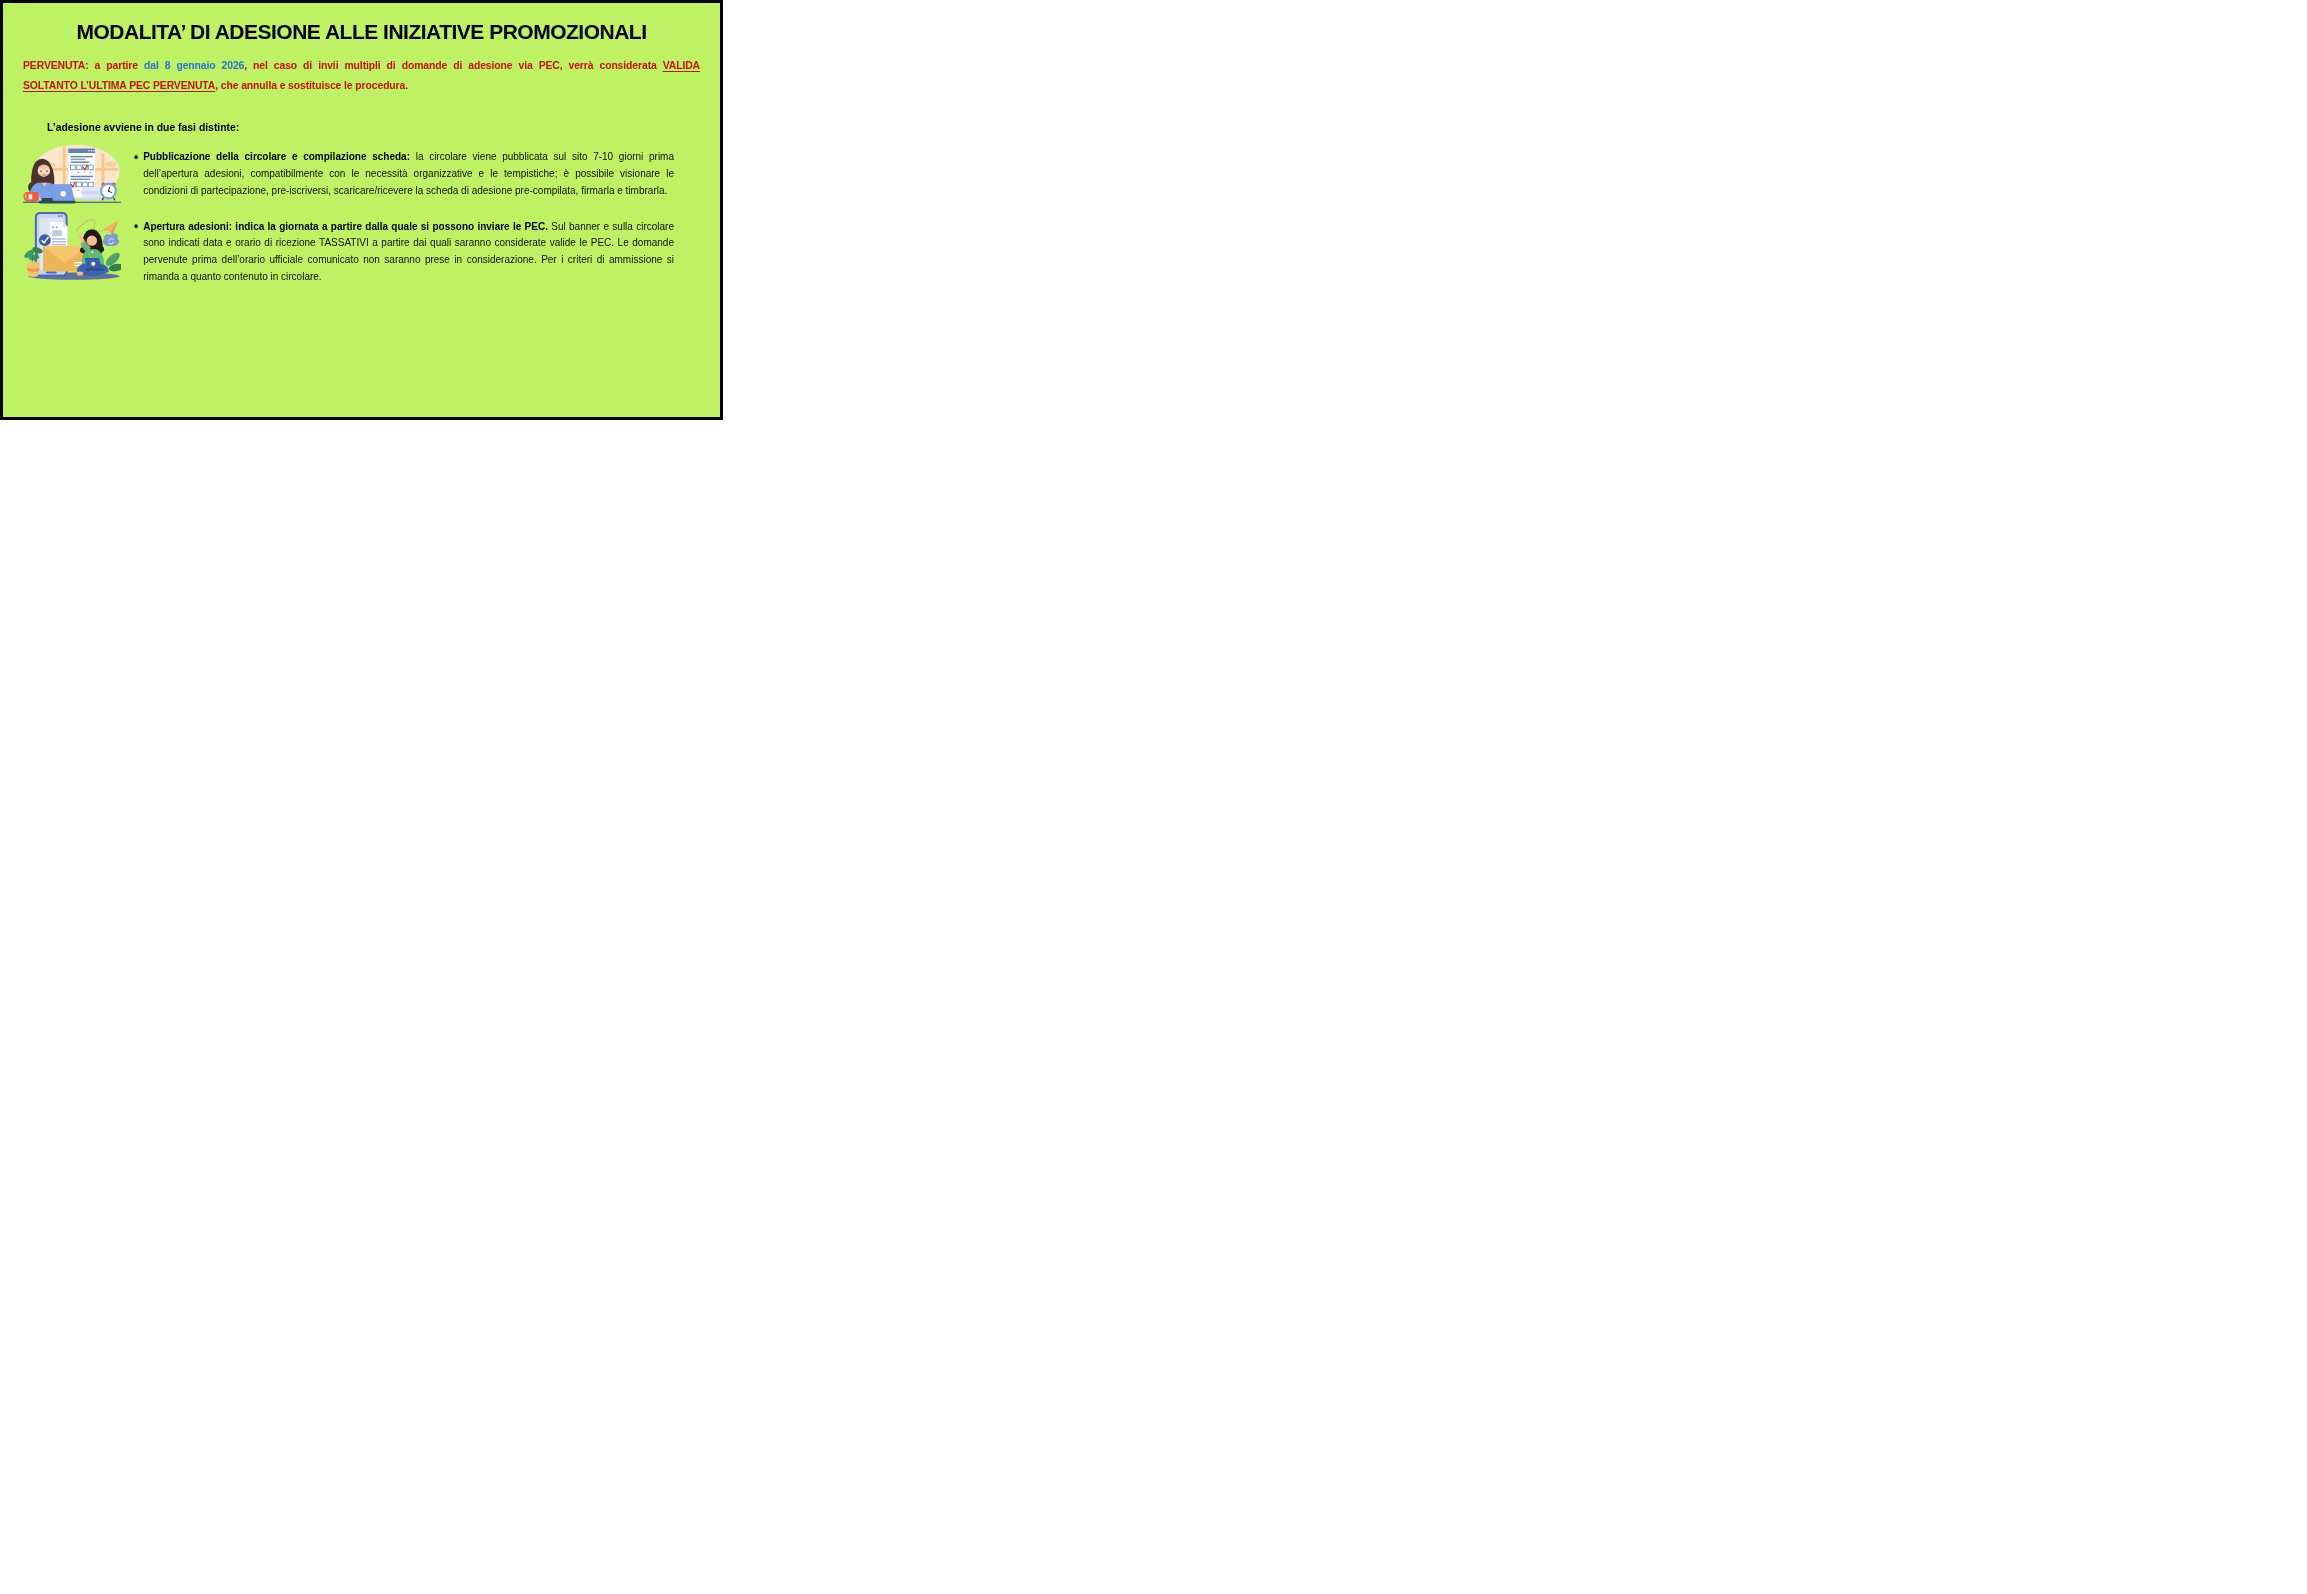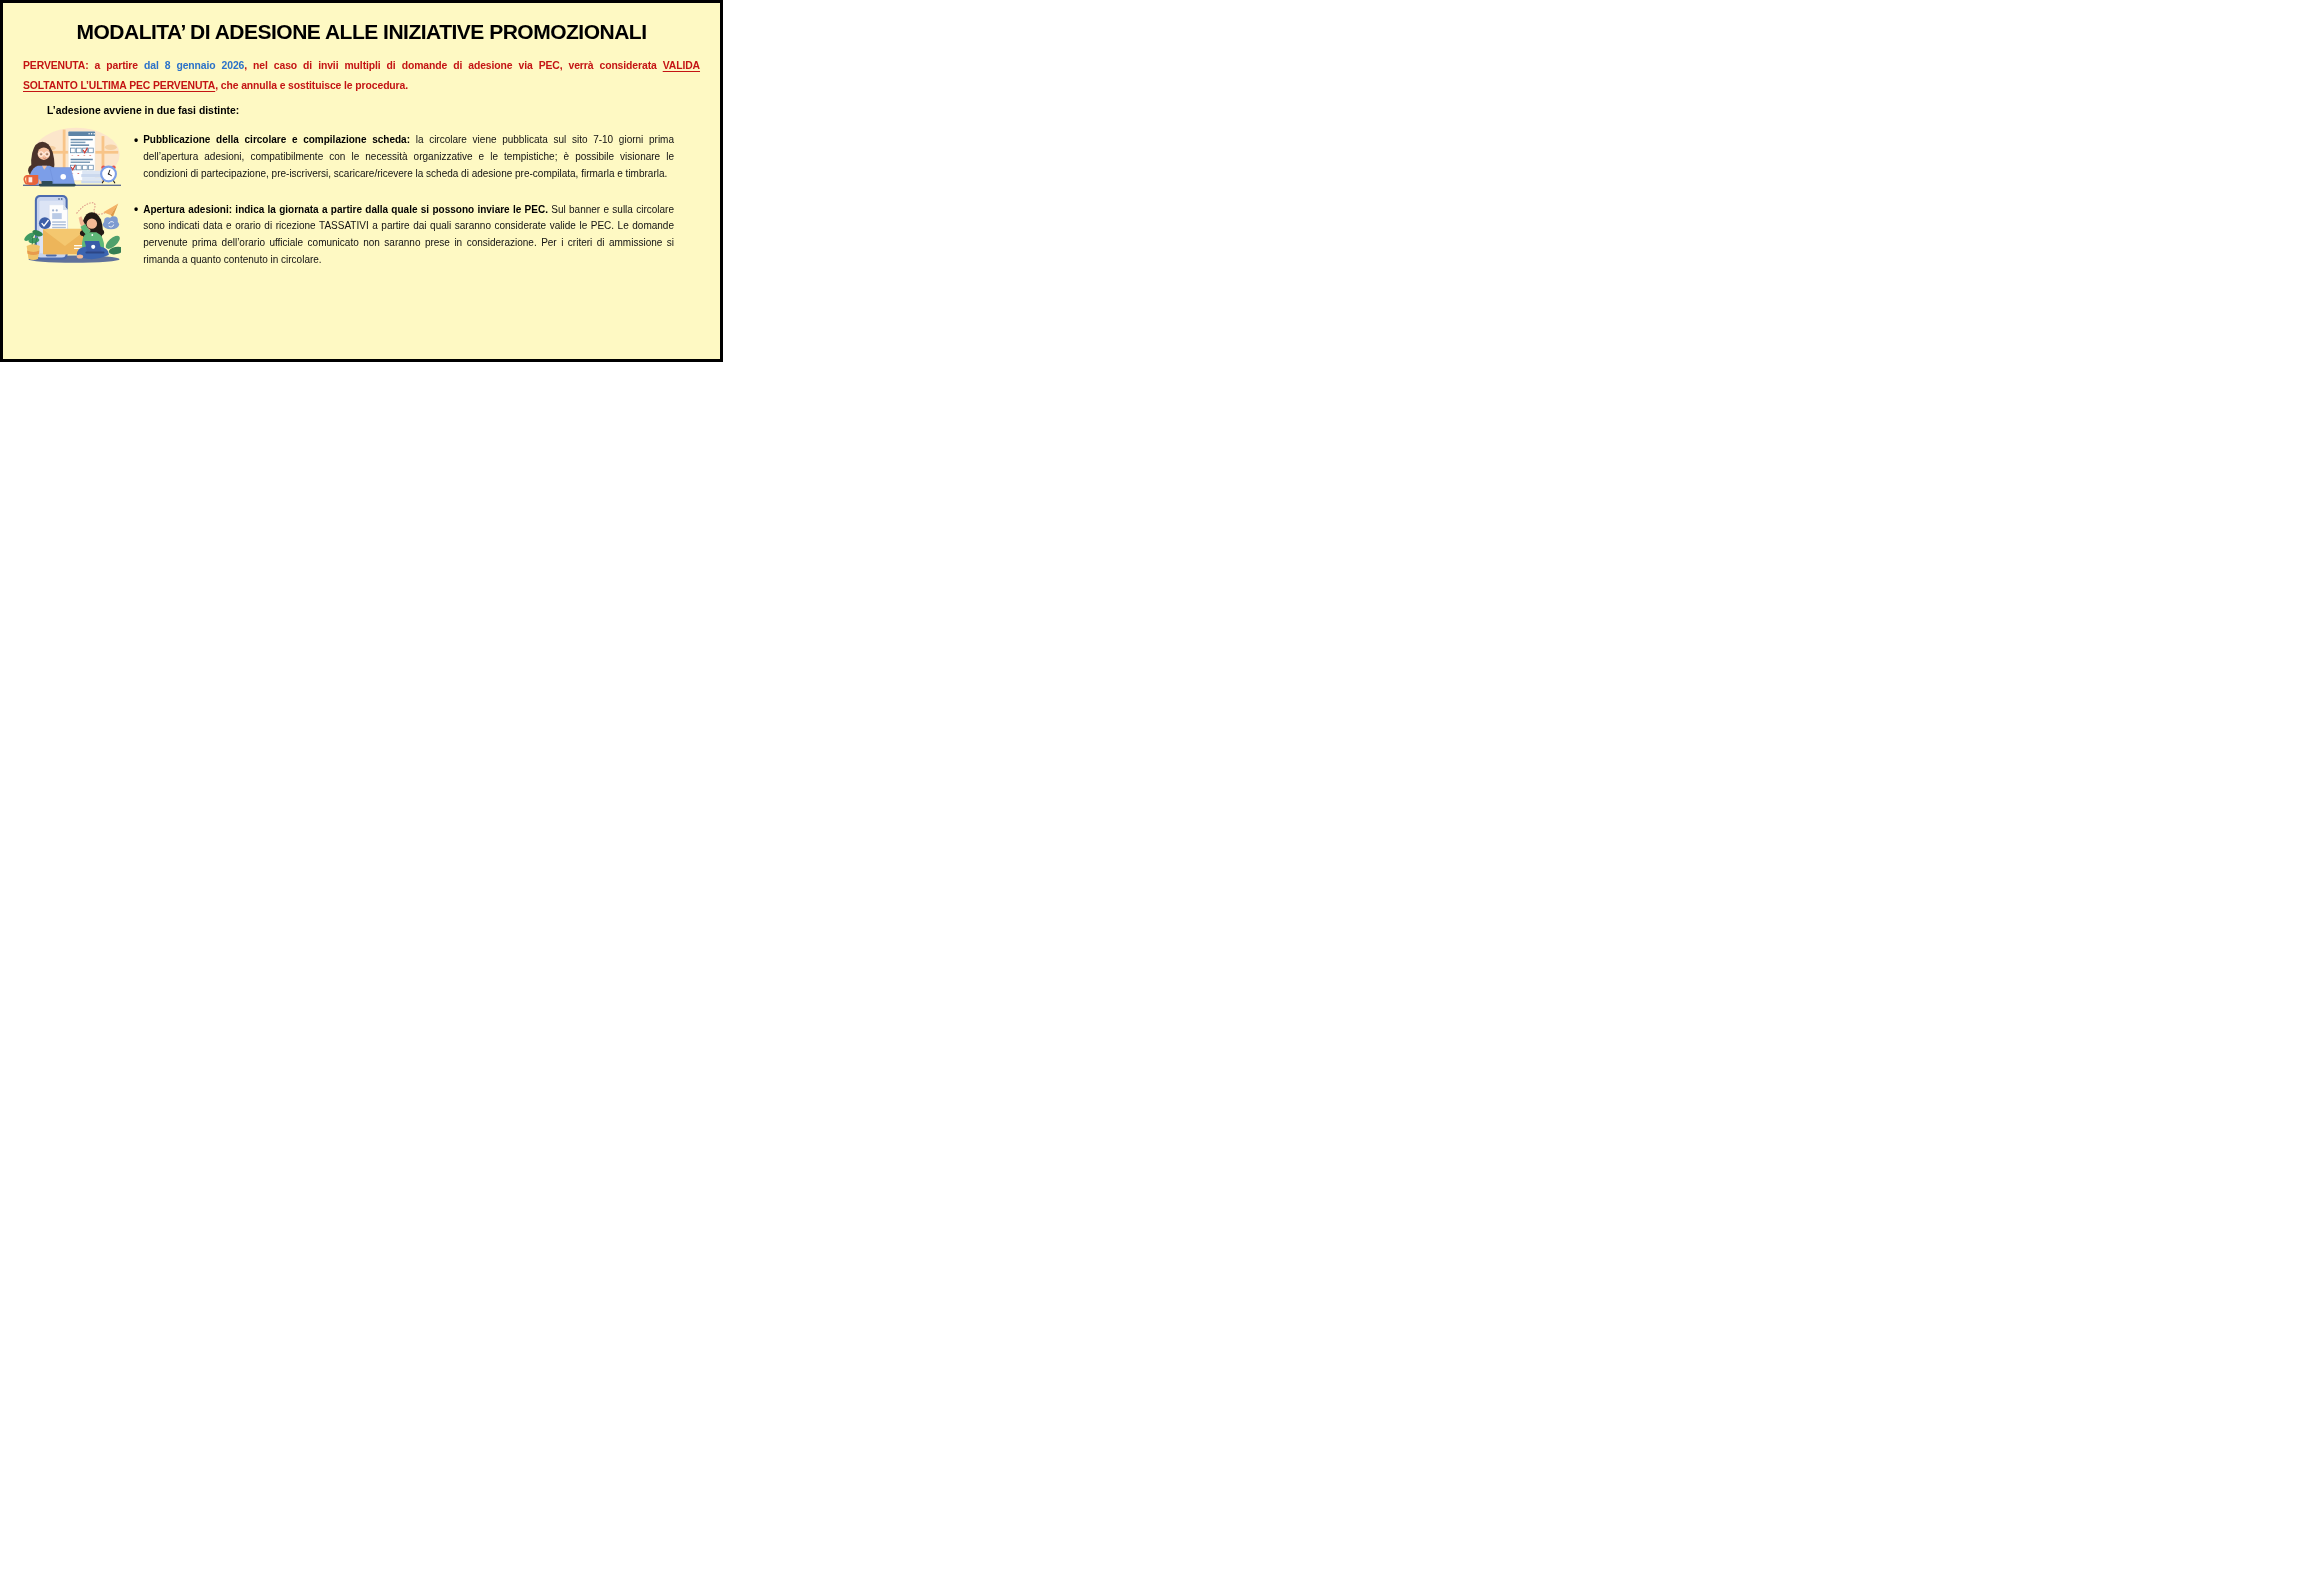--- a/index.html
+++ b/index.html
@@ -4,37 +4,37 @@
 <style>
   :root{
     --warning-red:#C41414;
     --date-blue:#2B72C9;
     --text-ink:#1A1A1A;
     --border-black:#000000;
   }
   html,body{margin:0;padding:0;background:#ffffff;}
   body{font-family:"Liberation Sans",sans-serif;color:var(--text-ink);}
   .page{
-    width:723px;height:362px;box-sizing:border-box;
+    width:723px;height:420px;box-sizing:border-box;
     border:3.2px solid var(--border-black);
-    padding:0 20px;overflow:hidden;background:#fef9c3;position:relative;
+    padding:0 20px;overflow:hidden;background:#bef264;position:relative;
   }
   h1.title{
     margin:15.7px 0 0;text-align:center;color:#000;
     font-size:21px;line-height:26px;font-weight:700;letter-spacing:-0.5px;
   }
   .warning{
     margin:11px 0 0;font-weight:700;font-size:10.4px;line-height:20px;
     color:var(--warning-red);letter-spacing:-0.1px;
   }
   .w-line1{display:block;text-align:justify;text-align-last:justify;-moz-text-align-last:justify;}
   .w-line2{display:block;}
   .blue{color:var(--date-blue);}
   .u{text-decoration:underline;text-decoration-thickness:1.4px;text-underline-offset:2.3px;}
-  .intro{margin:8px 0 0;font-size:10.4px;line-height:14px;font-weight:700;color:#000;padding-left:24px;}
+  .intro{margin:25px 0 0;font-size:10.4px;line-height:14px;font-weight:700;color:#000;padding-left:24px;}
   .item{display:flex;align-items:flex-start;margin-top:7.4px;}
   .illus{width:98px;height:auto;flex:none;display:block;}
   .btext{
     flex:1;margin:7.4px 0 0 13px;padding:0 26px 0 9.2px;position:relative;
     font-size:10px;line-height:16.6px;text-align:justify;color:#111;
   }
   .marker{position:absolute;left:0;top:-0.9px;font-size:12px;font-weight:700;color:#000;}
   .lead{font-weight:700;color:#000;}
   .footerp{margin:24px 0 0;font-size:10px;line-height:17px;color:#111;letter-spacing:-0.1px;}
 </style>

